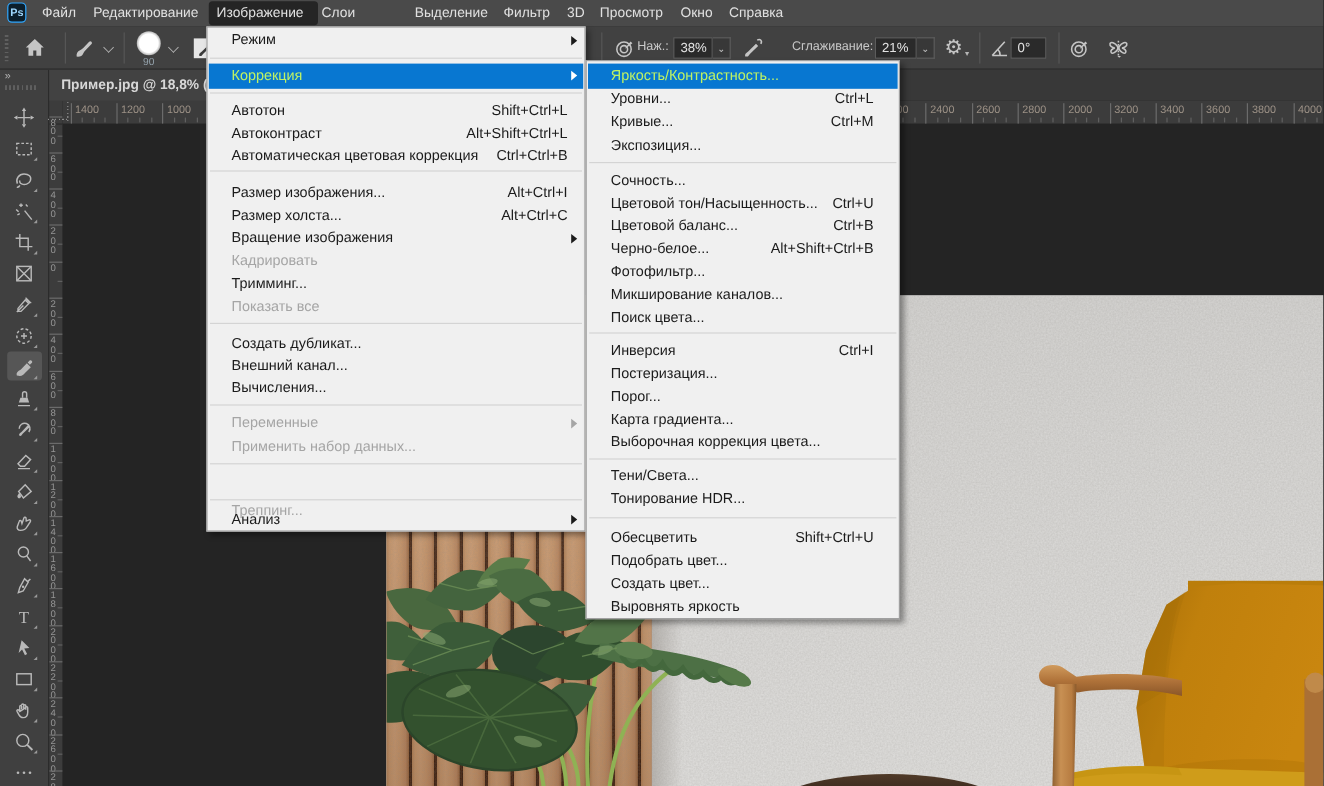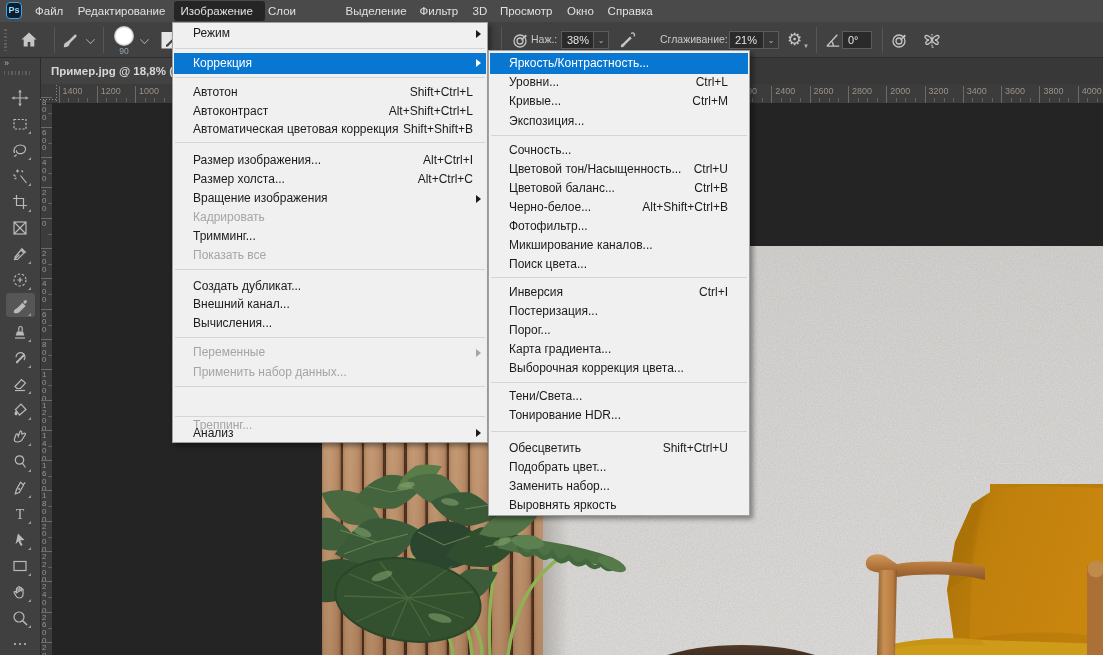--- a/index.html
+++ b/index.html
@@ -58,21 +58,21 @@
   #slatshadow { position:absolute; left:221px; top:0; width:26px; height:409px; background:linear-gradient(90deg, rgba(80,70,60,0.28), rgba(0,0,0,0)); }
   #photosvg { position:absolute; left:0; top:0; }
 
   
   .menu { position:absolute; background:#f0f0f0; border:1px solid #a0a0a0; box-shadow:3px 3px 5px rgba(0,0,0,0.4); }
   .mi { position:absolute; left:1px; right:1px; height:19px; line-height:19px; font-size:12px; color:#1b1b1b; white-space:nowrap; }
   .mi .lab { position:absolute; left:19px; }
   .mi .sc { position:absolute; right:13px; }
   #menu2 .mi .sc { right:20px; }
   .mi.gray { color:#a5a5a5; }
-  .mi.hl { background:#0877d1; color:#ffffff; }
+  .mi.hl { background:#0877d1; color:#bef264; }
   .msep { position:absolute; left:2px; right:2px; height:1px; background:#d4d4d4; }
   .arr { position:absolute; right:5px; top:50%; margin-top:-4px; width:0; height:0; border-left:5px solid #1b1b1b; border-top:4px solid transparent; border-bottom:4px solid transparent; }
   .gray .arr { border-left-color:#a5a5a5; }
   .hl .arr { border-left-color:#ffffff; }
 </style>
 </head>
 <body>
 
 <div class="abs" id="canvas">
   <div id="photo">
@@ -541,21 +541,21 @@
     <div class="mi" style="top: 60.3px; height: 19px; line-height: 19px;">
       <span class="lab">Автотон</span>
       <span class="sc">Shift+Ctrl+L</span>
     </div>
     <div class="mi" style="top: 78.5px; height: 19px; line-height: 19px;">
       <span class="lab">Автоконтраст</span>
       <span class="sc">Alt+Shift+Ctrl+L</span>
     </div>
     <div class="mi" style="top: 97.3px; height: 19px; line-height: 19px;">
       <span class="lab">Автоматическая цветовая коррекция</span>
-      <span class="sc">Shift+Shift+B</span>
+      <span class="sc">Ctrl+Ctrl+B</span>
     </div>
     <div class="msep" style="top: 119.4px;"></div>
     <div class="mi" style="top: 127.5px; height: 19px; line-height: 19px;">
       <span class="lab">Размер изображения...</span>
       <span class="sc">Alt+Ctrl+I</span>
     </div>
     <div class="mi" style="top: 146.7px; height: 19px; line-height: 19px;">
       <span class="lab">Размер холста...</span>
       <span class="sc">Alt+Ctrl+C</span>
     </div>
@@ -667,18 +667,18 @@
     </div>
     <div class="msep" style="top: 380px;"></div>
     <div class="mi" style="top: 388.3px; height: 19px; line-height: 19px;">
       <span class="lab">Обесцветить</span>
       <span class="sc">Shift+Ctrl+U</span>
     </div>
     <div class="mi" style="top: 407.3px; height: 19px; line-height: 19px;">
       <span class="lab">Подобрать цвет...</span>
     </div>
     <div class="mi" style="top: 426.4px; height: 19px; line-height: 19px;">
-      <span class="lab">Заменить набор...</span>
+      <span class="lab">Создать цвет...</span>
     </div>
     <div class="mi" style="top: 445.4px; height: 19px; line-height: 19px;">
       <span class="lab">Выровнять яркость</span>
     </div>
   </div>
 
 </body></html>

